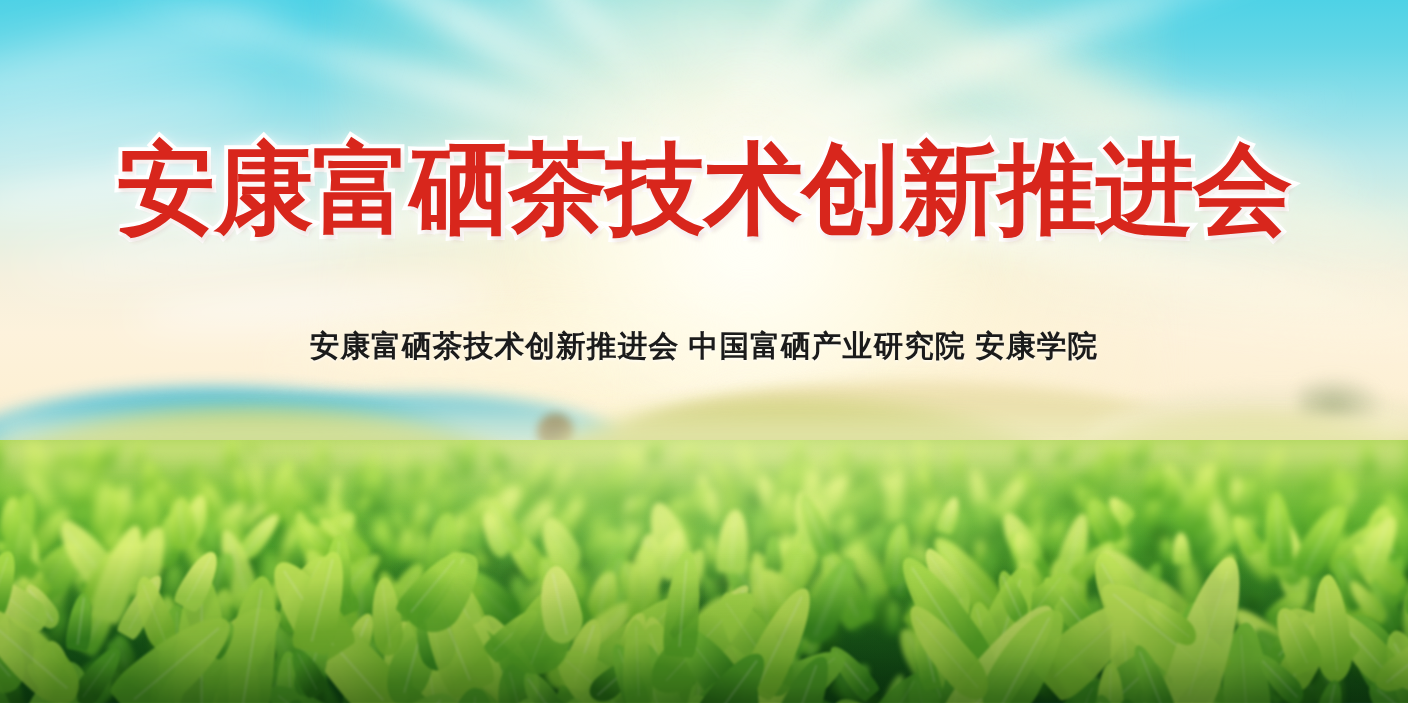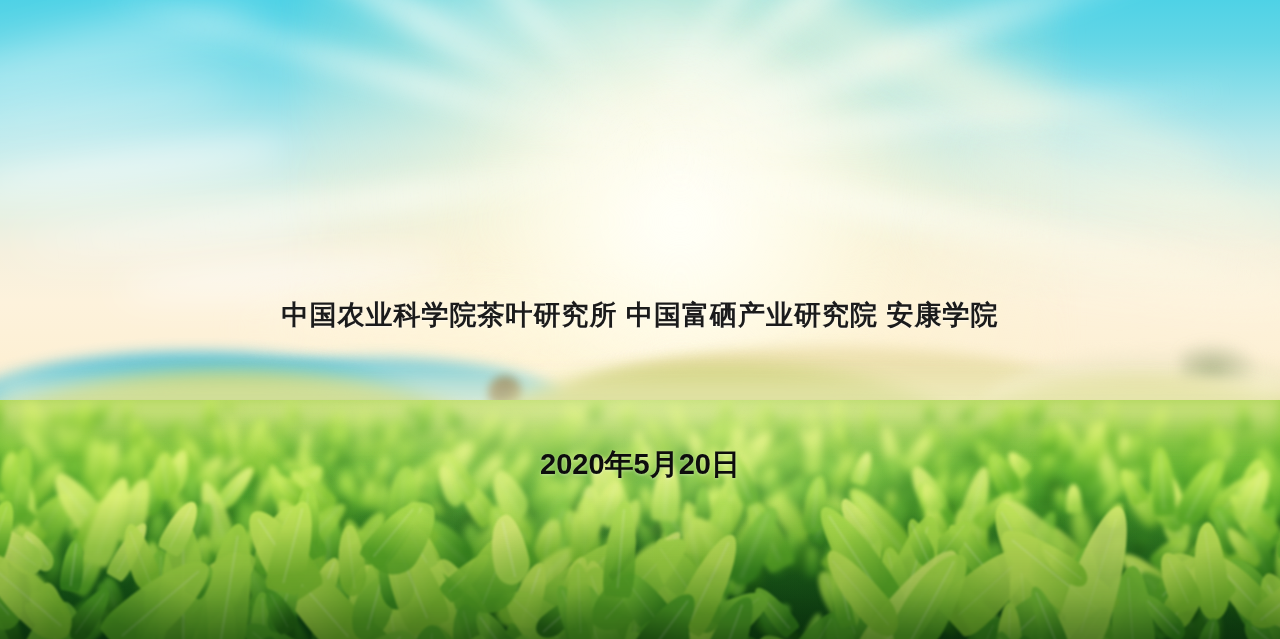--- a/index.html
+++ b/index.html
@@ -2354,16 +2354,16 @@
         <div class="leafv" style="left:1048.1px;top:182.4px;width:22.5px;height:71.6px;background:linear-gradient(160deg,#7ec63a 0%,#7ec63a 30%,#3f8f22 78%,#3f8f22 100%);transform:rotate(-21.9deg);opacity:0.93;">
           <span class="vein"></span>
         </div>
         <div class="leaf" style="left:1070.9px;top:126.7px;width:21.8px;height:58.2px;background:linear-gradient(160deg,#c3e85a 0%,#c3e85a 30%,#86c634 78%,#86c634 100%);transform:rotate(-52.0deg);opacity:0.95;">
           <span class="vein"></span>
         </div>
       </div>
     <div class="fieldshade"></div>
   </div>
 
-  <div class="subtitle">中国农业科学院茶叶研究所  中国富硒产业研究院  安康学院</div>
-  <div class="date">2020年5月20日</div>
+  <div class="title">安康富硒茶技术创新推进会</div>
+  <div class="subtitle">安康富硒茶技术创新推进会  中国富硒产业研究院  安康学院</div>
 
 </div>
 
 </body></html>

